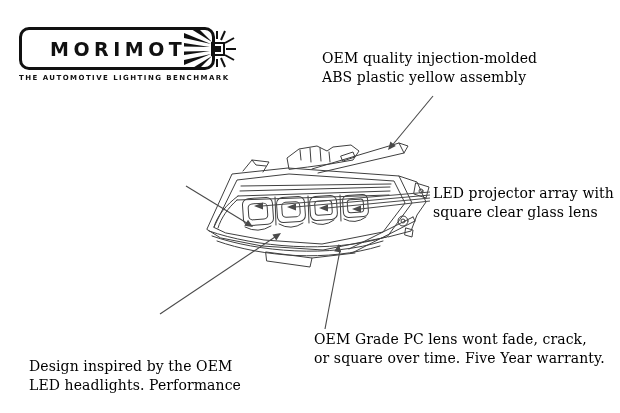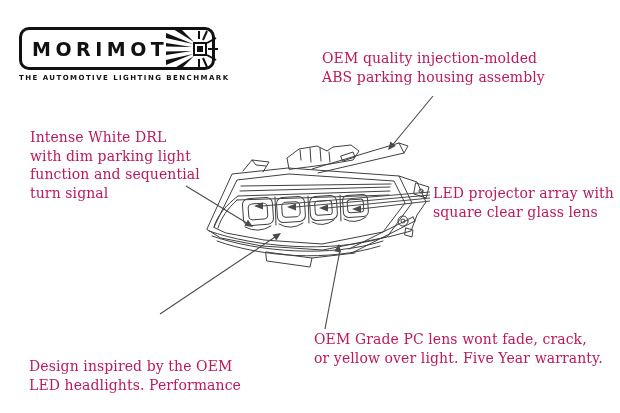--- a/index.html
+++ b/index.html
@@ -1,25 +1,25 @@
 <!DOCTYPE html>
 <html><head>
 <meta charset="utf-8">
 <style>
   html,body{margin:0;padding:0;background:#ffffff;}
   .canvas{
     position:relative;width:620px;height:413px;overflow:hidden;background:#ffffff;
     font-family:"DejaVu Serif", serif;color:#3b3b3b;
   }
   .art{position:absolute;left:0;top:0;width:620px;height:413px;}
-  .note{position:absolute;font-size:14px;line-height:18.5px;letter-spacing:0.1px;color:#be185d;white-space:nowrap;}
+  .note{position:absolute;font-size:14px;line-height:18.5px;letter-spacing:0.1px;color:#000000;white-space:nowrap;}
   .logo{position:absolute;left:19px;top:27px;width:196px;}
   .logo-box{
     box-sizing:border-box;border:3.5px solid #111;border-radius:10px;
-    height:43px;display:flex;align-items:center;padding:0 4px 0 10px;background:#fff;
+    height:43px;display:flex;align-items:center;padding:0 4px 0 28px;background:#fff;
   }
   .wordmark{
     font-family:"DejaVu Sans", sans-serif;font-weight:700;font-size:19px;
     letter-spacing:4.5px;color:#111;transform:scaleY(1.05);
   }
   .burst{flex:0 0 auto;margin-left:-2px;}
   .tagline{
     margin-top:4px;text-align:right;font-family:"DejaVu Sans", sans-serif;font-weight:700;
     font-size:7px;letter-spacing:1.45px;color:#111;white-space:nowrap;
   }
@@ -135,38 +135,32 @@
         </g>
         <rect x="28" y="14" width="12" height="12" fill="none" stroke="#111" stroke-width="2"></rect>
         <rect x="31" y="17" width="6" height="6" fill="#111"></rect>
       </svg>
     </div>
     <div class="tagline">THE AUTOMOTIVE LIGHTING BENCHMARK</div>
   </div>
 
   <div class="note" style="left:322px;top:49px;">
     <div>OEM quality injection-molded</div>
-    <div>ABS parking housing assembly</div>
+    <div>ABS plastic yellow assembly</div>
   </div>
 
-  <div class="note" style="left:30px;top:128px;">
-    <div>Intense White DRL</div>
-    <div>with dim parking light</div>
-    <div>function and sequential</div>
-    <div>turn signal</div>
-  </div>
 
   <div class="note" style="left:433px;top:184px;">
     <div>LED projector array with</div>
     <div>square clear glass lens</div>
   </div>
 
   <div class="note" style="left:29px;top:315px;margin-top:42px;">
     <div>Design inspired by the OEM</div>
     <div>LED headlights. Performance</div>
   </div>
 
   <div class="note" style="left:314px;top:330px;">
     <div>OEM Grade PC lens wont fade, crack,</div>
-    <div>or yellow over light. Five Year warranty.</div>
+    <div>or square over time. Five Year warranty.</div>
   </div>
 
 </div>
 
 </body></html>

